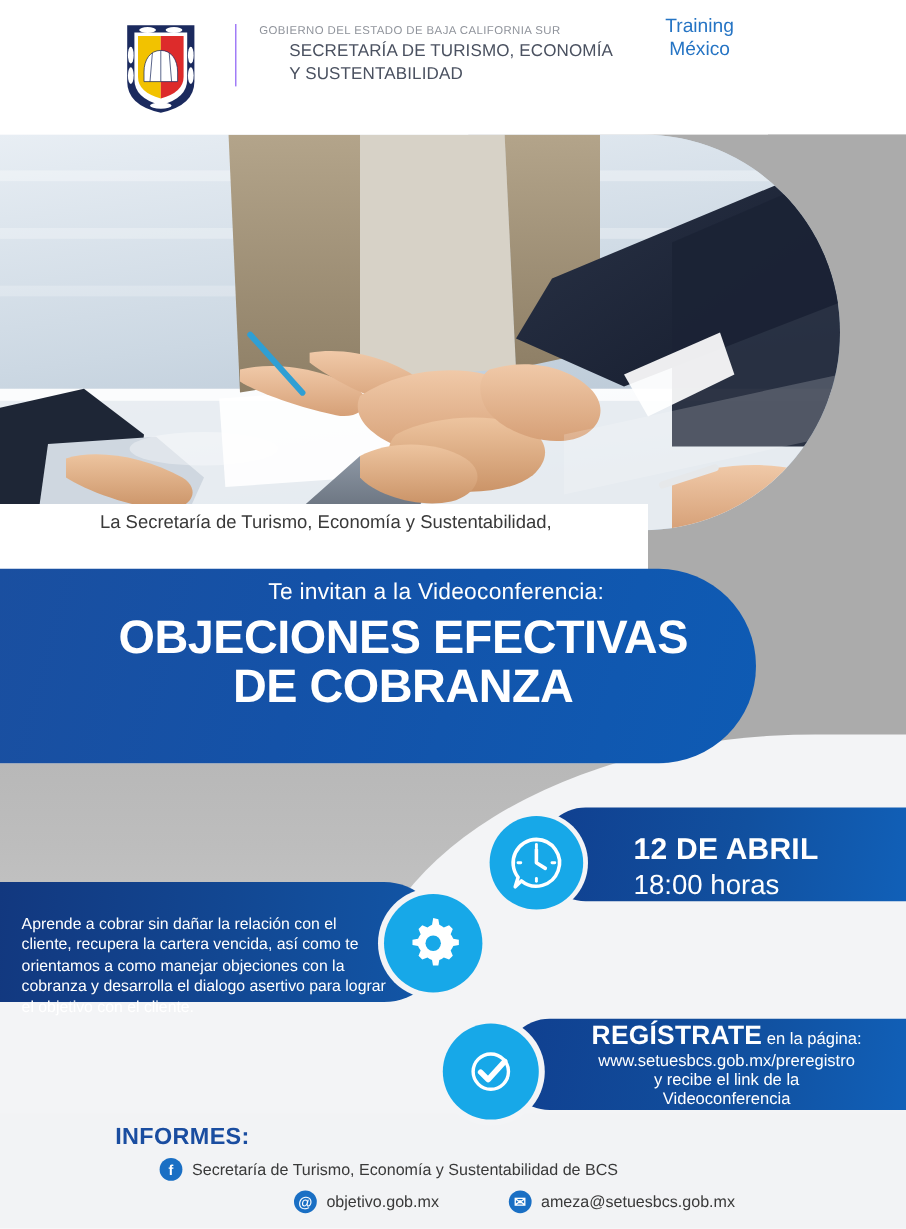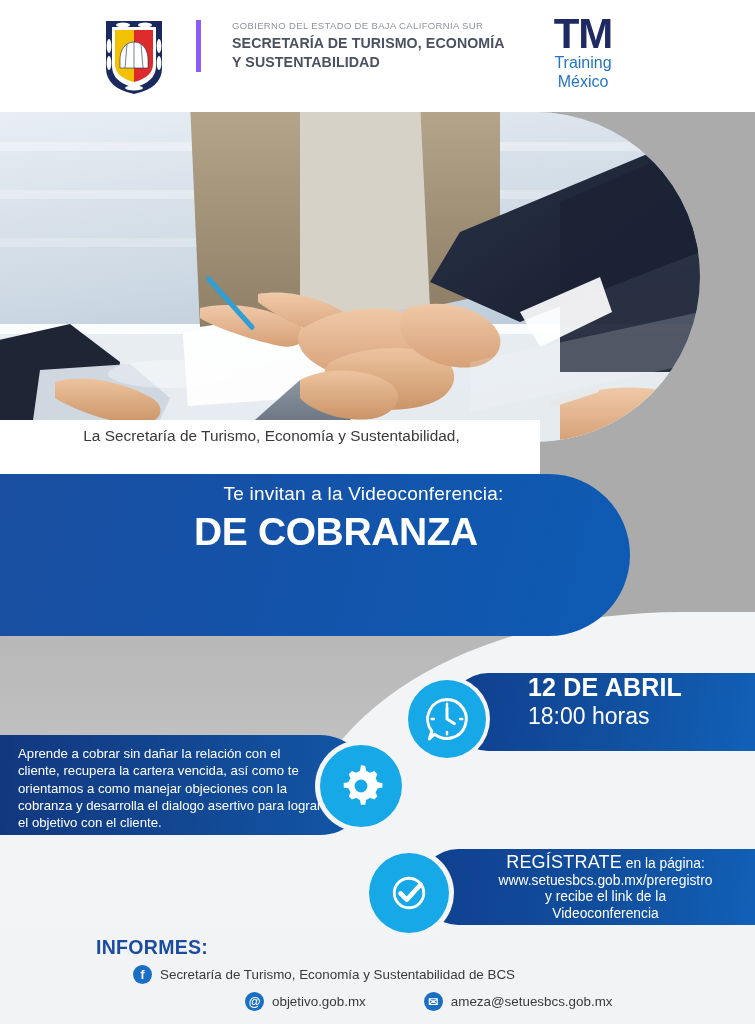--- a/index.html
+++ b/index.html
@@ -91,38 +91,39 @@
     left: 103px;
     top: 18px;
     width: 62px;
     height: 78px;
   }
   .gov-text {
     position: absolute;
     left: 196px;
     top: 20px;
     width: 330px;
-    border-left: 5px solid #8b5cf6;
-    padding-left: 31px;
+    border-left: 1px solid #8b5cf6;
+    padding-left: 19px;
   }
   .gov-line1 {
     font-size: 9.5px;
     letter-spacing: 0.35px;
     color: #8f939b;
     font-weight: 400;
     white-space: nowrap;
   }
   .gov-line2 {
     font-size: 14.2px;
-    font-weight: bold;
+    font-weight: normal;
     color: #4a5160;
     letter-spacing: 0.1px;
     line-height: 1.33;
     margin-top: 3px;
     white-space: nowrap;
+    margin-left: 25px;
   }
   .tm-logo {
     position: absolute;
     left: 528px;
     top: 14px;
     width: 110px;
     text-align: center;
   }
   .tm-big {
     font-size: 42px;
@@ -206,21 +207,21 @@
     position: absolute;
     top: 673px;
     left: 450px;
     width: 305px;
     height: 78px;
     background: linear-gradient(100deg, #103f8f 0%, #11509f 55%, #1160b8 100%);
     border-radius: 38px 0 0 38px;
     z-index: 7;
     display: flex;
     flex-direction: column;
-    justify-content: flex-start;
+    justify-content: flex-end;
     padding-left: 78px;
     box-sizing: border-box;
   }
   .date-main {
     font-size: 25px;
     font-weight: bold;
     color: #ffffff;
     letter-spacing: 0.2px;
   }
   .date-time {
@@ -247,21 +248,21 @@
   
   .desc-panel {
     position: absolute;
     top: 735px;
     left: 0;
     width: 370px;
     height: 100px;
     background: linear-gradient(95deg, #12387f 0%, #124792 50%, #1257a8 100%);
     border-radius: 0 50px 50px 0;
     z-index: 7;
-    padding: 10px 46px 0 18px;
+    padding: 26px 46px 0 18px;
     box-sizing: border-box;
   }
   .desc-text {
     font-size: 13.2px;
     color: #ffffff;
     line-height: 1.31;
   }
   .icon-gear {
     position: absolute;
     top: 745px;
@@ -288,21 +289,21 @@
     border-radius: 38px 0 0 38px;
     z-index: 7;
     display: flex;
     flex-direction: column;
     justify-content: center;
     align-items: center;
     padding-left: 36px;
     box-sizing: border-box;
   }
   .reg-line1 { font-size: 13.8px; color:#ffffff; }
-  .reg-line1 b { font-size: 18px; font-weight: normal; letter-spacing: 0.2px; }
+  .reg-line1 b { font-size: 22px; font-weight: bold; letter-spacing: 0.2px; }
   .reg-line2 { font-size: 13.8px; color:#ffffff; line-height:1.18; text-align:center; }
   .icon-check {
     position: absolute;
     top: 853px;
     left: 369px;
     width: 80px;
     height: 80px;
     border-radius: 50%;
     background: #17a8e8;
     z-index: 9;
@@ -394,21 +395,20 @@
 
     <div class="gov-text">
       <div class="gov-line1">GOBIERNO DEL ESTADO DE BAJA CALIFORNIA SUR</div>
       <div class="gov-line2">
         <div>SECRETARÍA DE TURISMO, ECONOMÍA</div>
         <div>Y  SUSTENTABILIDAD</div>
       </div>
     </div>
 
     <div class="tm-logo">
-      <div class="tm-big">TM</div>
       <div class="tm-sub">Training</div>
       <div class="tm-sub">México</div>
     </div>
   </div>
 
   <div class="hero">
     <div class="hero-inner">
       <svg viewBox="0 0 700 330" preserveAspectRatio="none">
         <defs>
           <linearGradient id="bgv" x1="0" y1="0" x2="0.3" y2="1">
@@ -481,20 +481,21 @@
     </div>
   </div>
 
   <div class="intro">
     <div class="intro-text">La Secretaría de Turismo, Economía y Sustentabilidad,</div>
   </div>
 
   <div class="banner">
     <div class="banner-kicker">Te invitan a la Videoconferencia:</div>
     <div class="banner-title">
+      <div>OBJECIONES EFECTIVAS</div>
       <div>DE COBRANZA</div>
     </div>
   </div>
 
   <div class="date-bar">
     <div class="date-main">12 DE ABRIL</div>
     <div class="date-time">18:00 horas</div>
   </div>
   <div class="icon-clock">
     <svg viewBox="0 0 56 56" width="52" height="52">

